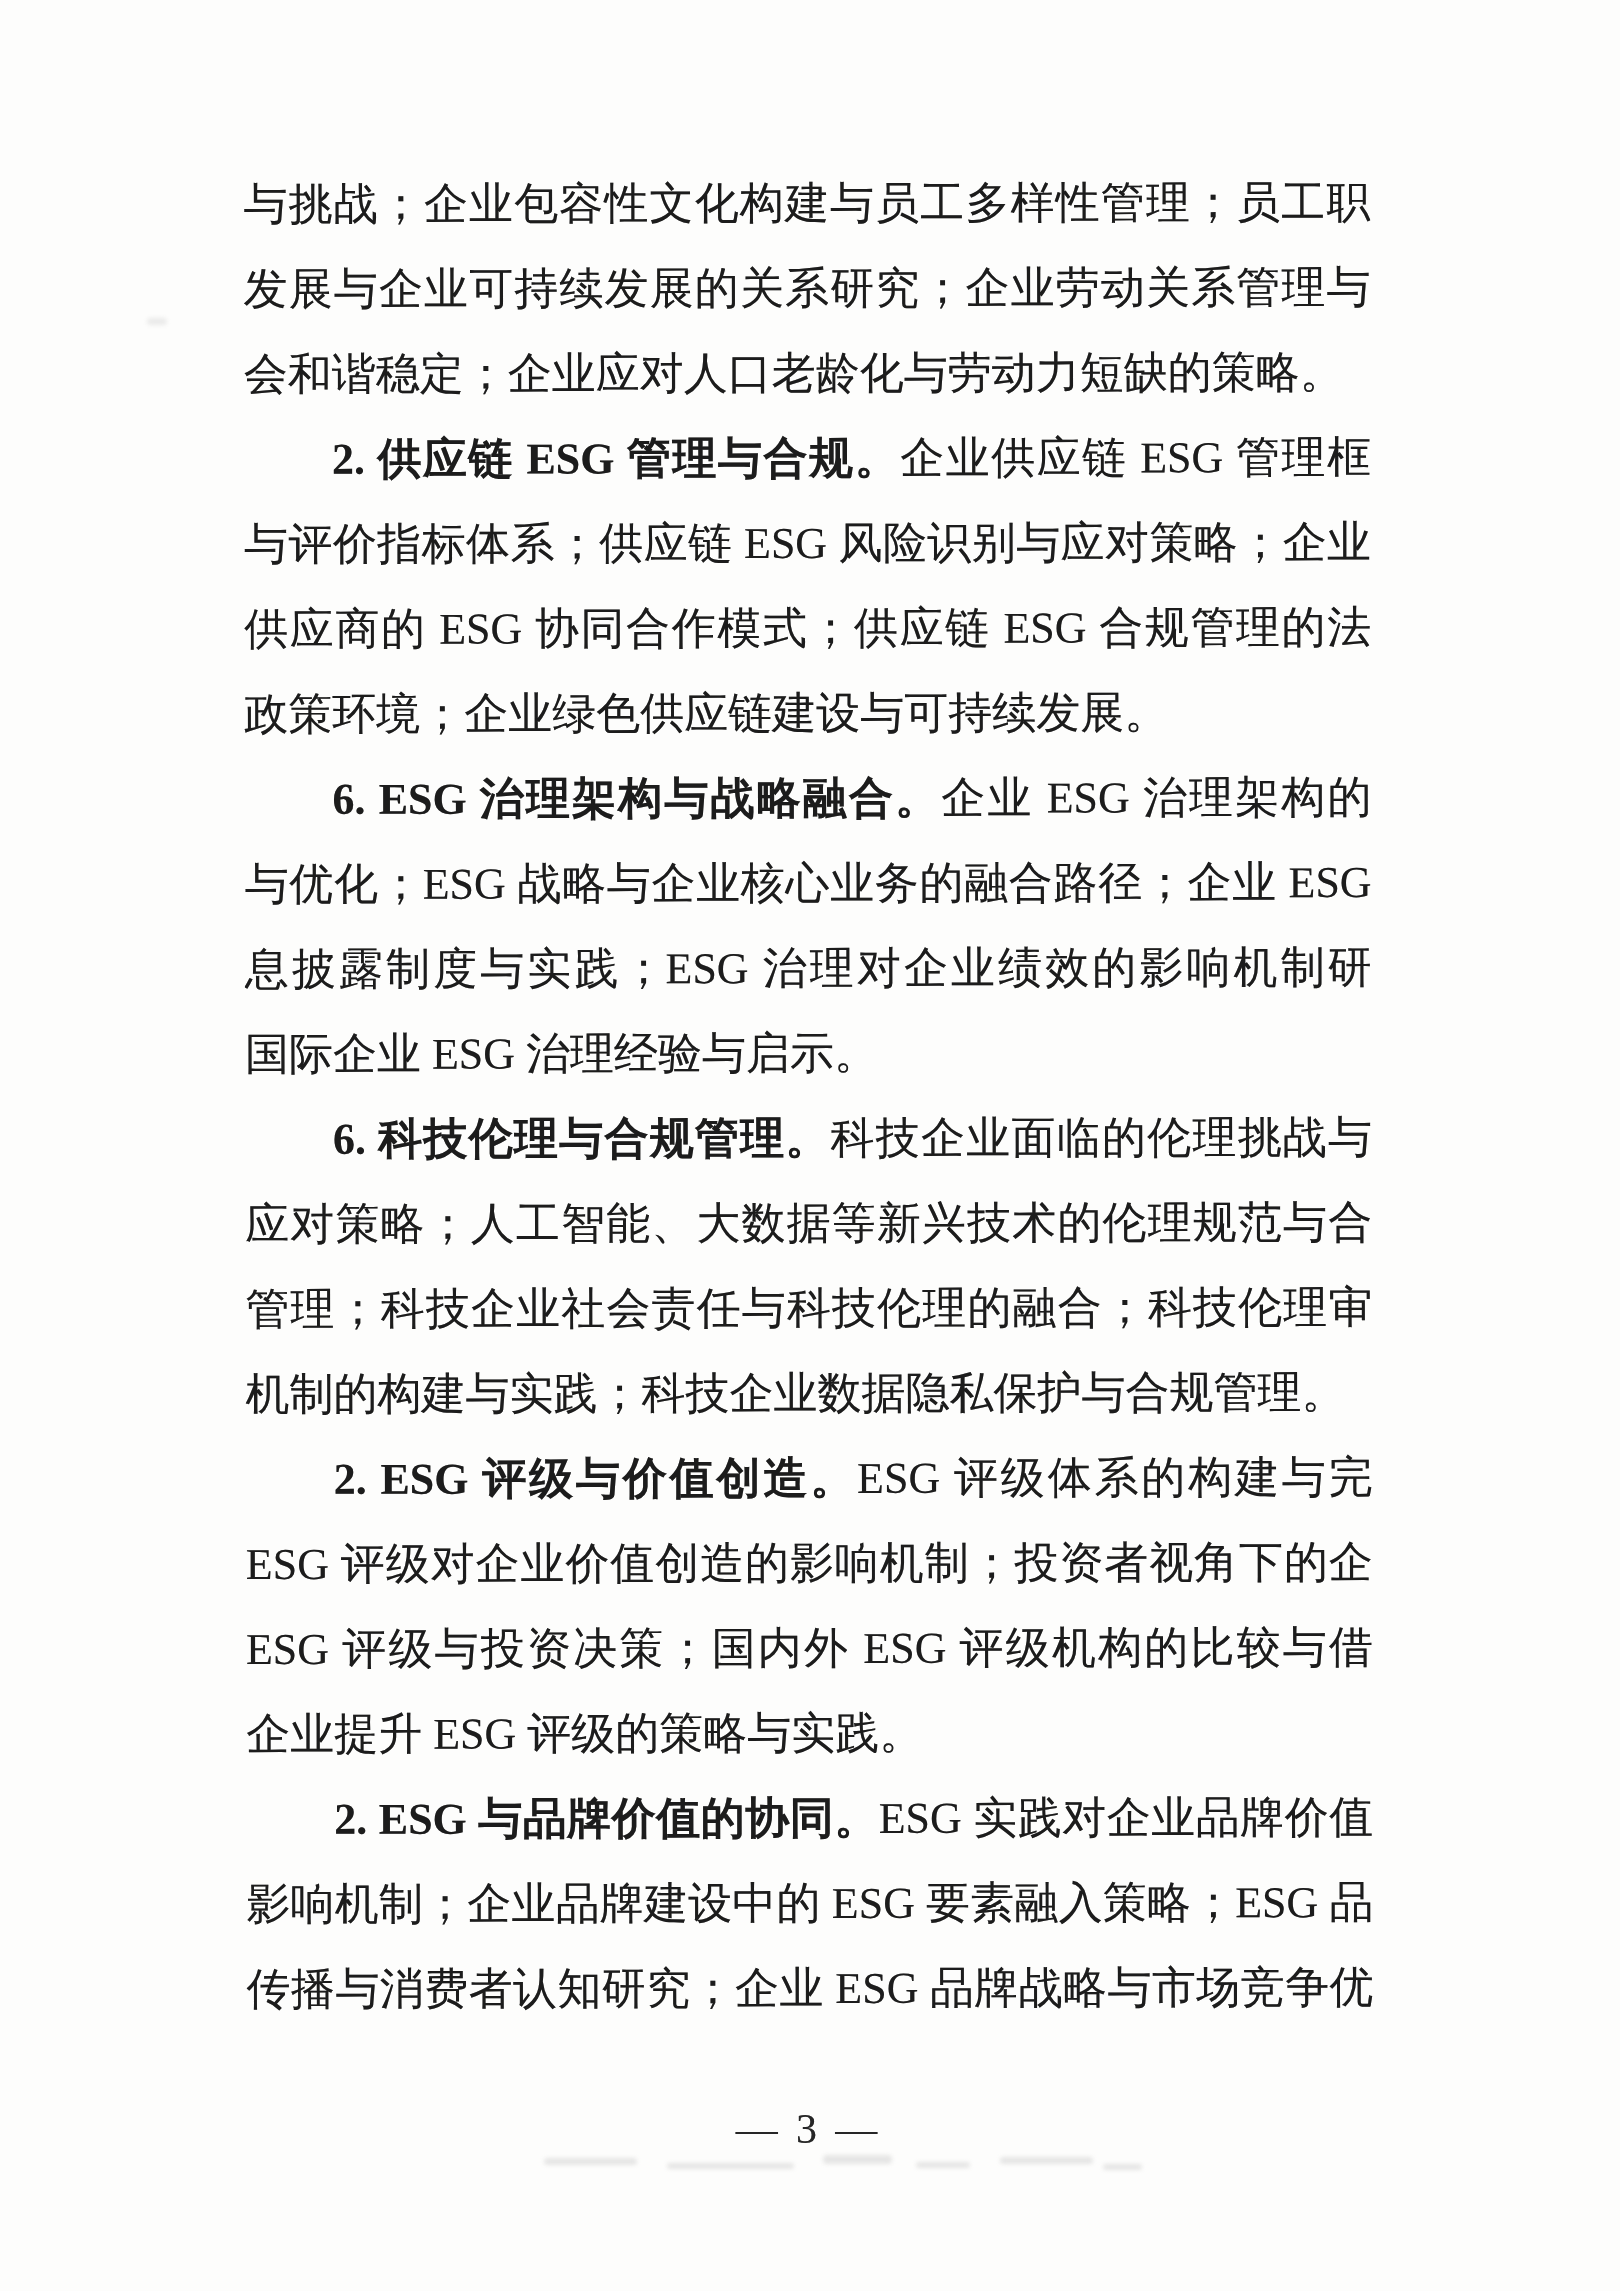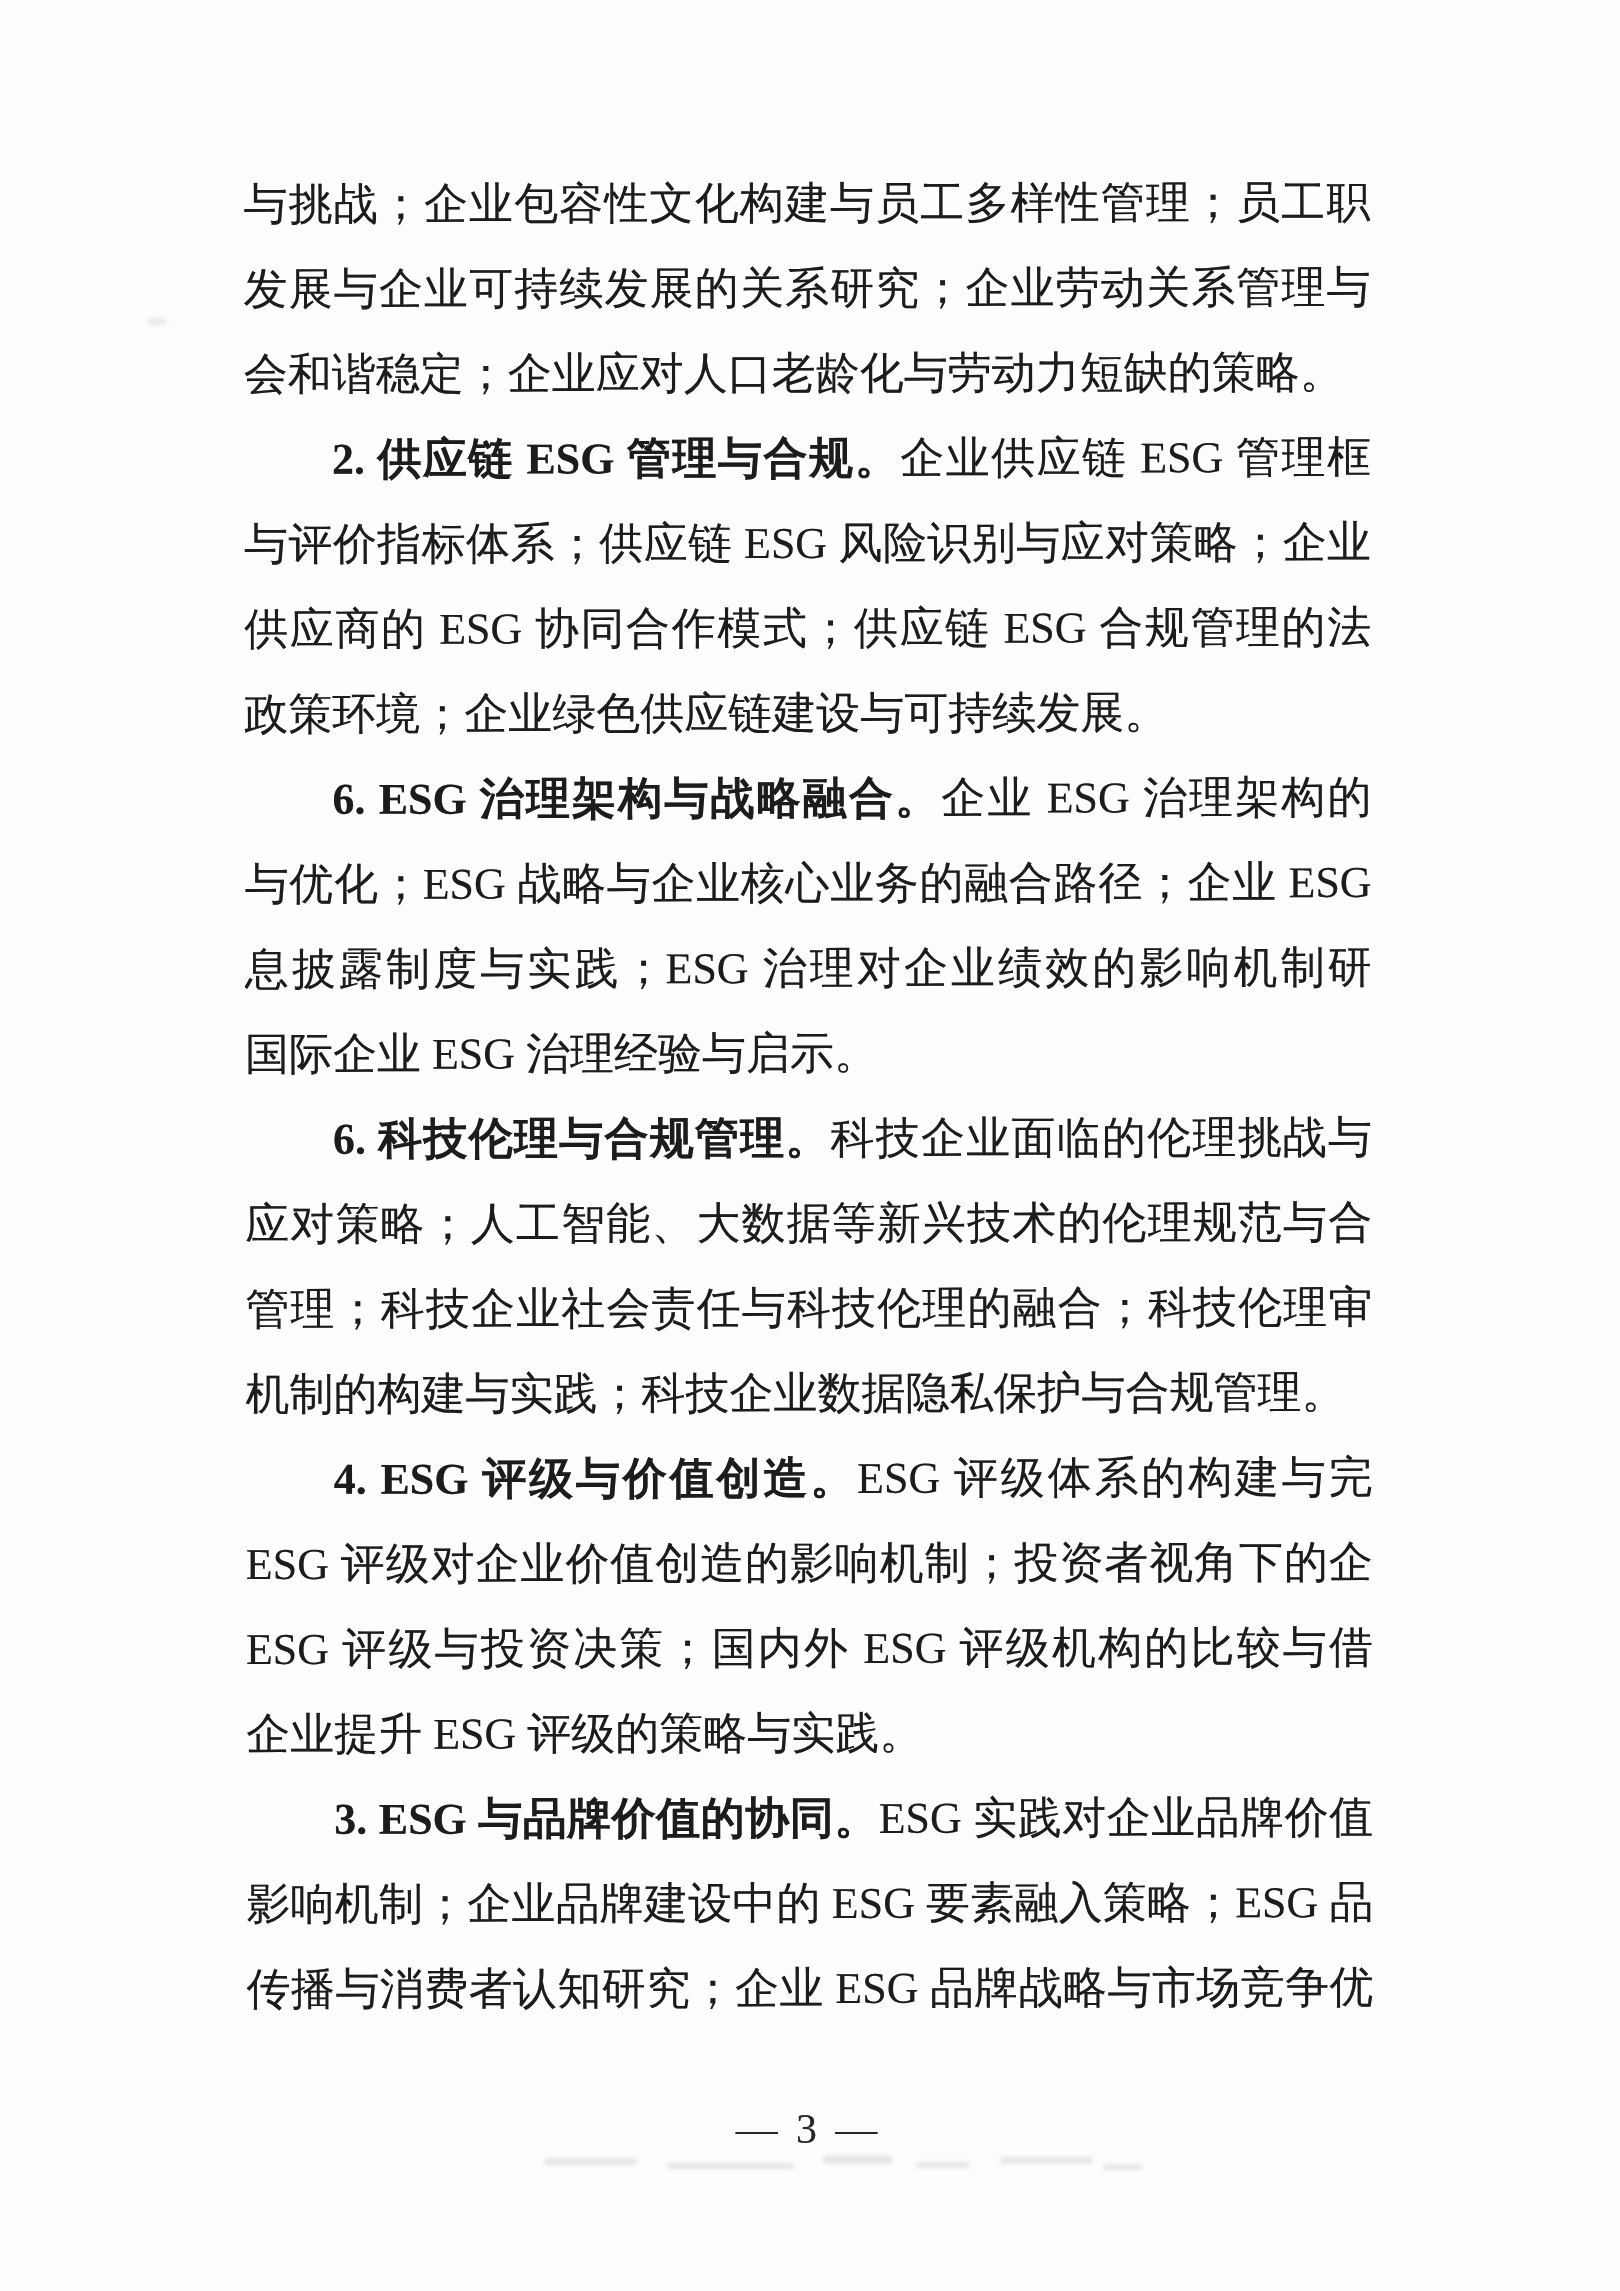--- a/index.html
+++ b/index.html
@@ -77,25 +77,25 @@
       <div class="line fill"><span>供应商的 ESG 协同合作模式；供应链 ESG 合规管理的法律与</span></div>
       <div class="line plast"><span>政策环境；企业绿色供应链建设与可持续发展。</span></div>
       <div class="line fill ind"><b>6. ESG 治理架构与战略融合。</b><span>企业 ESG 治理架构的构建</span></div>
       <div class="line fill"><span>与优化；ESG 战略与企业核心业务的融合路径；企业 ESG 信</span></div>
       <div class="line fill"><span>息披露制度与实践；ESG 治理对企业绩效的影响机制研究；</span></div>
       <div class="line plast"><span>国际企业 ESG 治理经验与启示。</span></div>
       <div class="line fill ind"><b>6. 科技伦理与合规管理。</b><span>科技企业面临的伦理挑战与</span></div>
       <div class="line fill"><span>应对策略；人工智能、大数据等新兴技术的伦理规范与合规</span></div>
       <div class="line fill"><span>管理；科技企业社会责任与科技伦理的融合；科技伦理审查</span></div>
       <div class="line plast"><span>机制的构建与实践；科技企业数据隐私保护与合规管理。</span></div>
-      <div class="line fill ind"><b>4. ESG 评级与价值创造。</b><span>ESG 评级体系的构建与完善；</span></div>
+      <div class="line fill ind"><b>2. ESG 评级与价值创造。</b><span>ESG 评级体系的构建与完善；</span></div>
       <div class="line fill"><span>ESG 评级对企业价值创造的影响机制；投资者视角下的企业</span></div>
       <div class="line fill"><span>ESG 评级与投资决策；国内外 ESG 评级机构的比较与借鉴；</span></div>
       <div class="line plast"><span>企业提升 ESG 评级的策略与实践。</span></div>
-      <div class="line fill ind"><b>3. ESG 与品牌价值的协同。</b><span>ESG 实践对企业品牌价值的</span></div>
+      <div class="line fill ind"><b>2. ESG 与品牌价值的协同。</b><span>ESG 实践对企业品牌价值的</span></div>
       <div class="line fill"><span>影响机制；企业品牌建设中的 ESG 要素融入策略；ESG 品牌</span></div>
       <div class="line fill"><span>传播与消费者认知研究；企业 ESG 品牌战略与市场竞争优势；</span></div>
     </div>
 
   <div class="footer">
     <span>— 3 —</span>
   </div>
 
   <div class="artifact a-left-dash"></div>
   <div class="artifact a-b1"></div>

